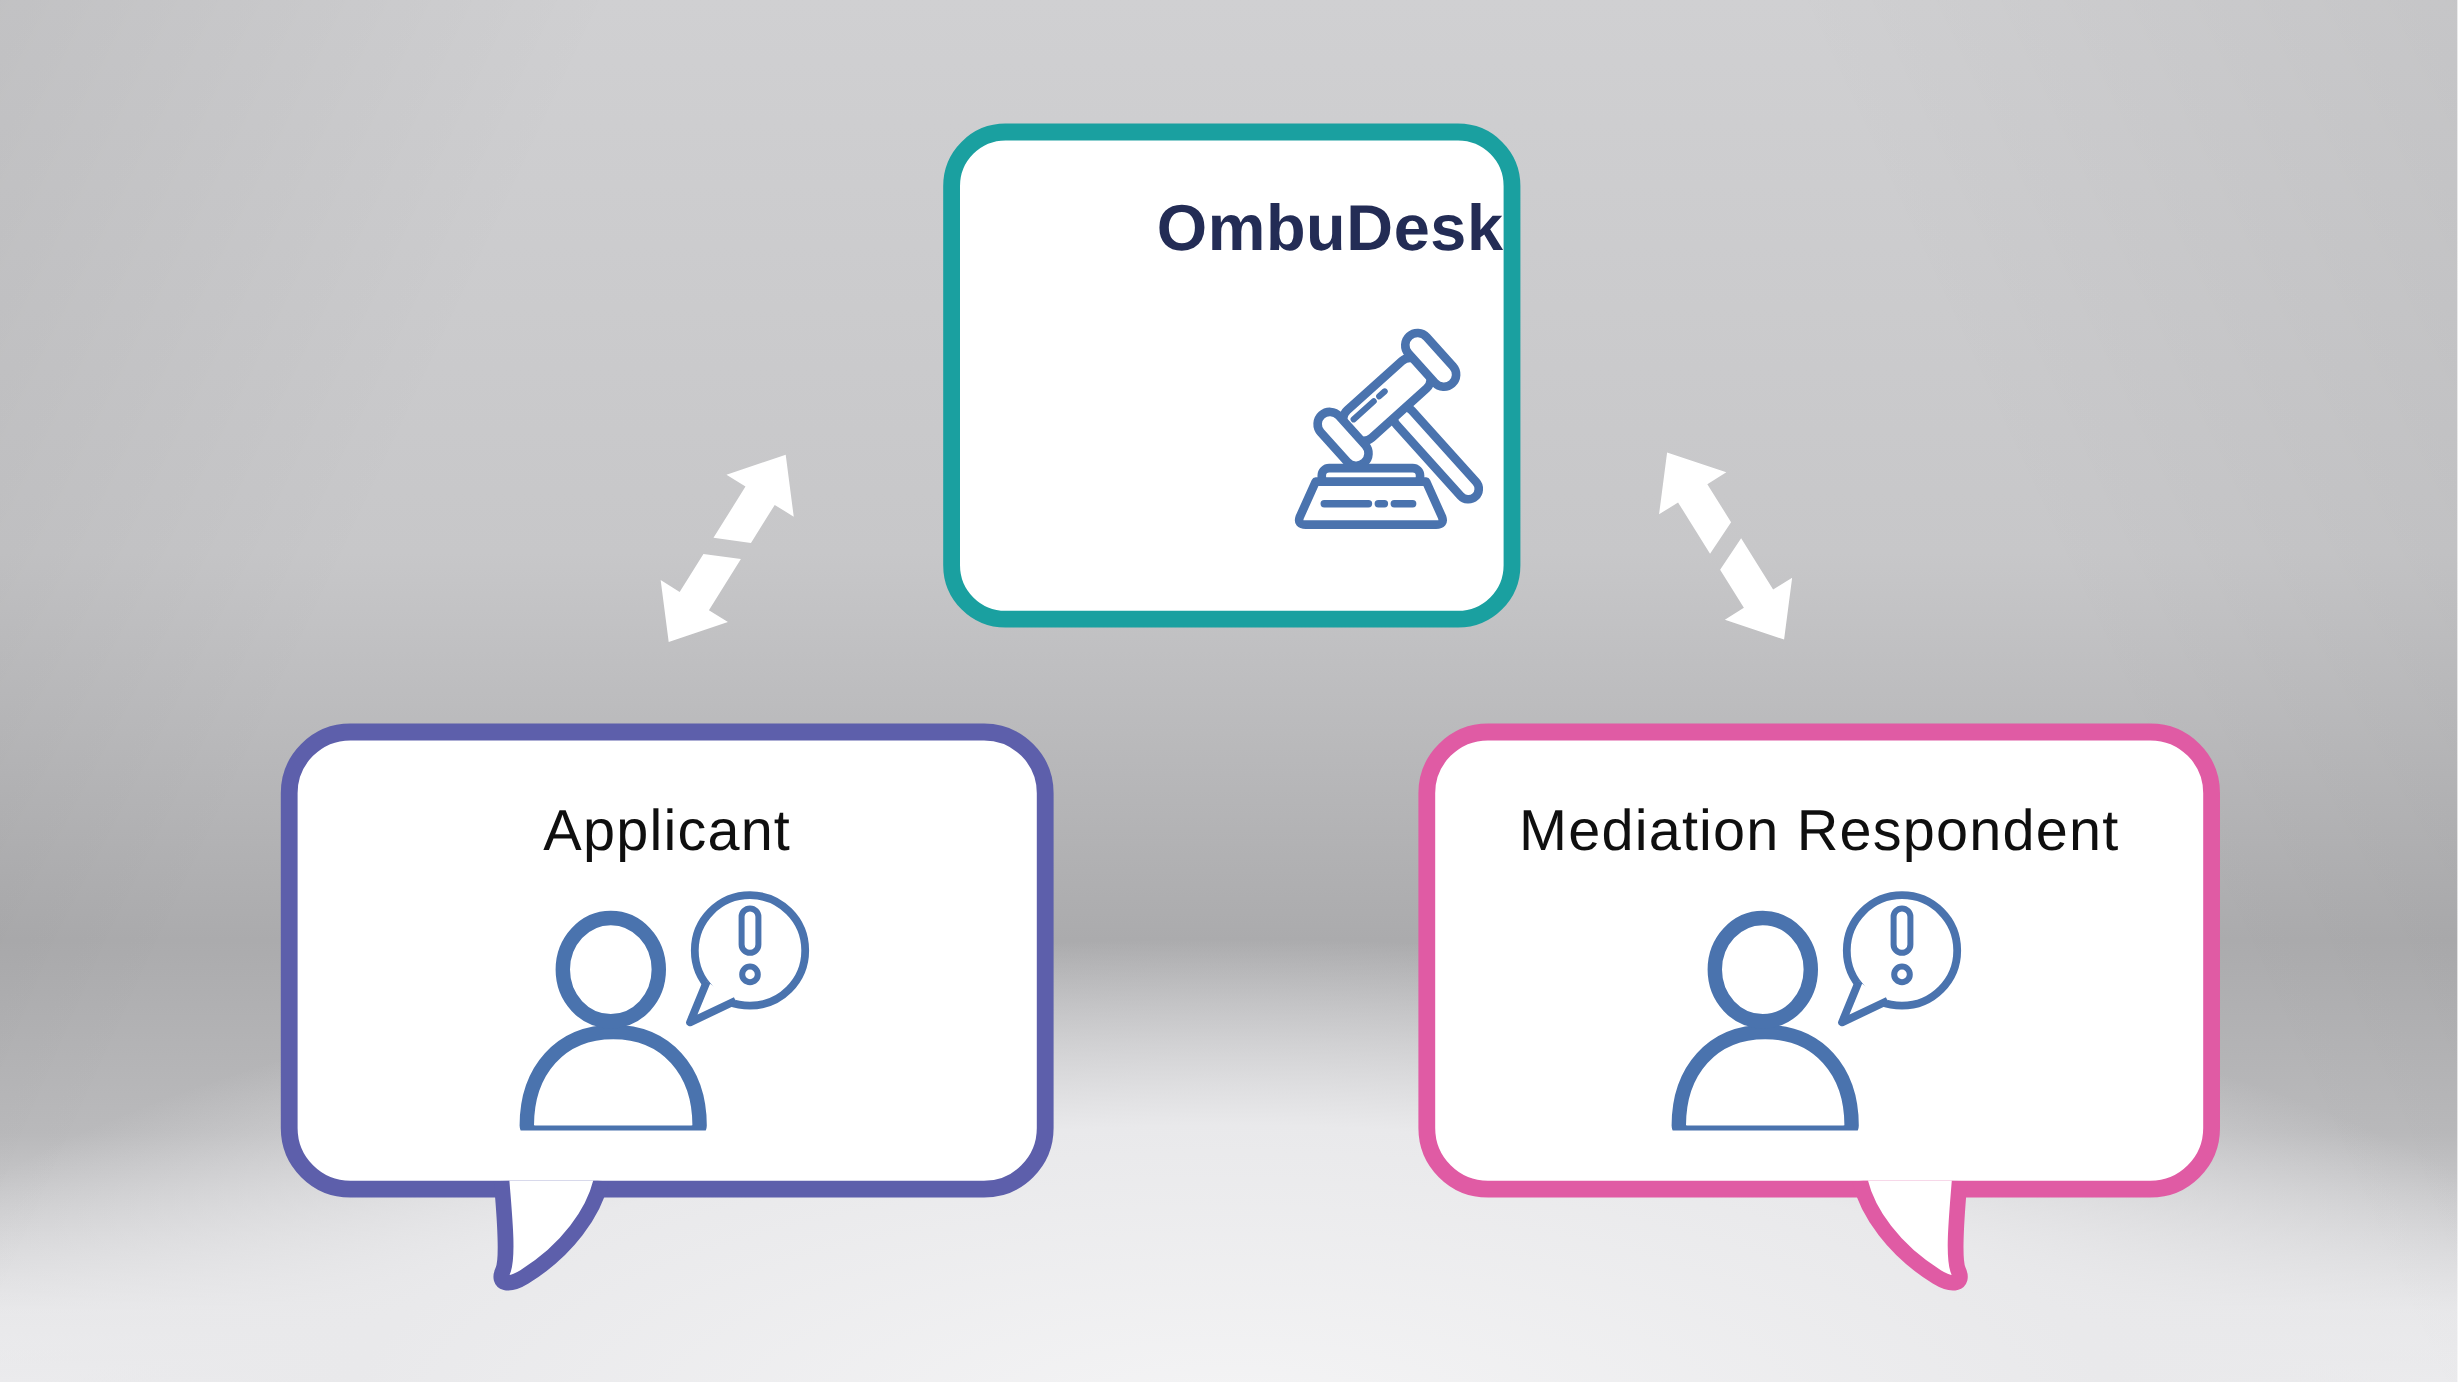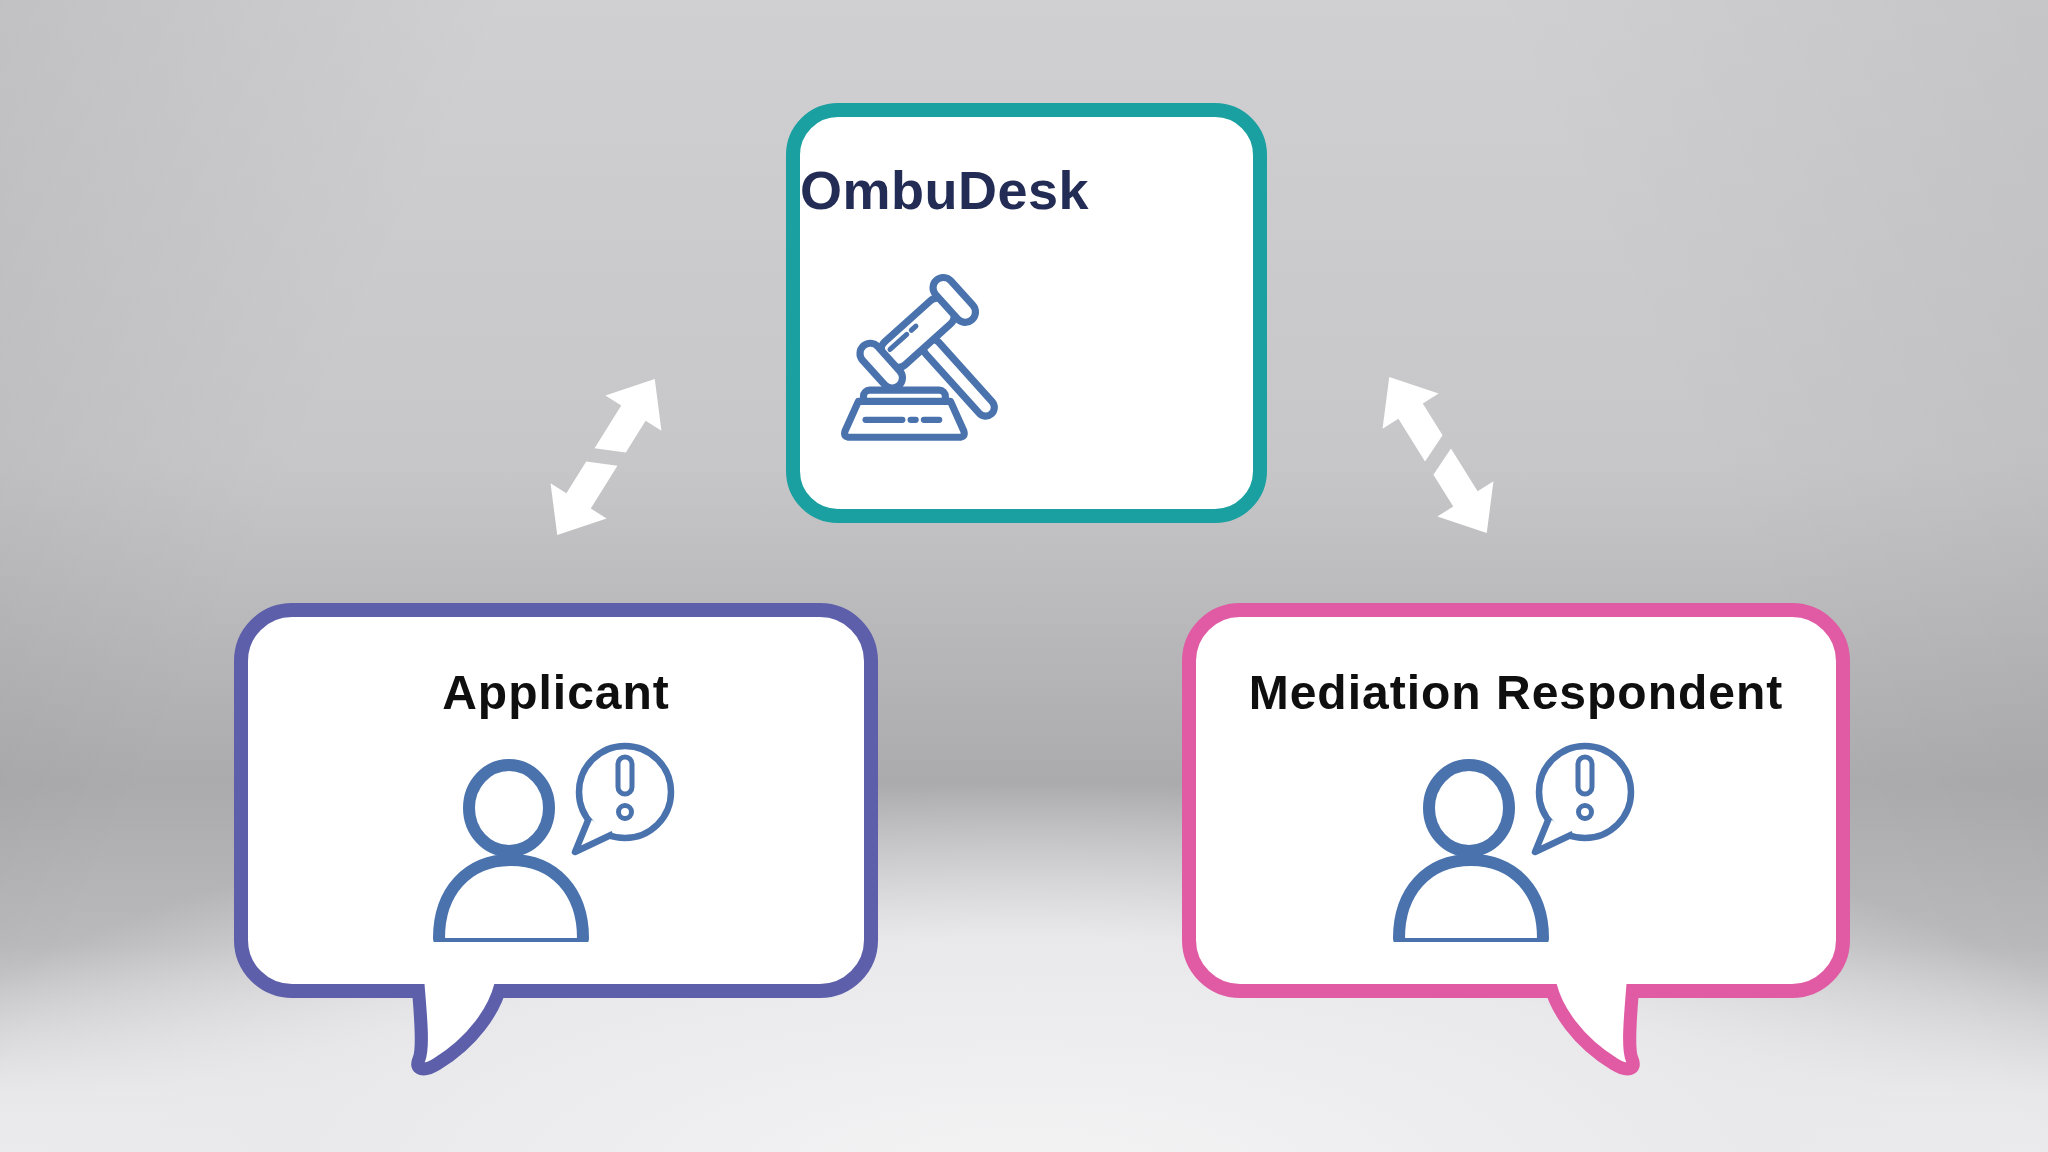--- a/index.html
+++ b/index.html
@@ -17,21 +17,21 @@
 
   
   .card{
     position:absolute;
     left:786px; top:103px;
     width:481px; height:420px;
     box-sizing:border-box;
     background:#fff;
     border:14px solid var(--teal);
     border-radius:52px;
-    display:flex; flex-direction:column; align-items:flex-start;
+    display:flex; flex-direction:column; align-items:flex-end;
   }
   .card-title{
     margin-top:42px;
     font-size:54px; font-weight:700;
     letter-spacing:0.5px;
     color:var(--navy);
   }
   .gavel{ margin-top:40px; color:var(--steel_blue); }
 
   
@@ -40,21 +40,21 @@
     box-sizing:border-box;
     background:#fff;
     border-radius:58px;
     top:603px; height:395px;
     display:flex; flex-direction:column; align-items:center;
   }
   .bubble.applicant{ left:234px; width:644px; border:14px solid var(--purple); }
   .bubble.respondent{ left:1182px; width:668px; border:14px solid var(--pink); }
   .bubble-title{
     margin-top:48px;
-    font-size:48px; font-weight:700;
+    font-size:48px; font-weight:400;
     letter-spacing:1px;
     color:var(--title_black);
     white-space:nowrap;
   }
   .person{ margin-top:22px; color:var(--steel_blue); }
 
   .tail{ position:absolute; top:984px; }
   .tail.applicant-tail{ left:397px; color:var(--purple); }
   .tail.respondent-tail{ left:1534px; transform:scaleX(-1); color:var(--pink); }
 

